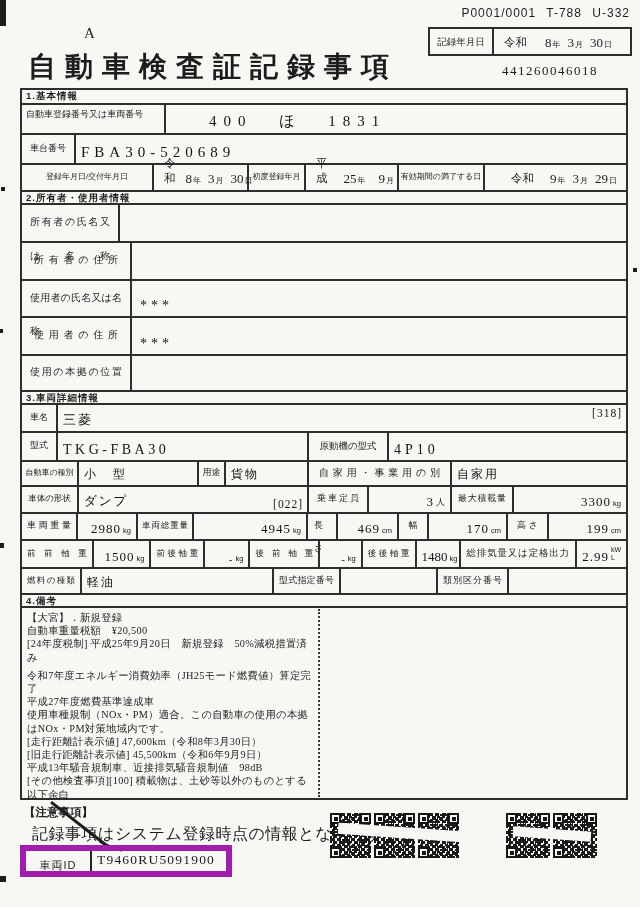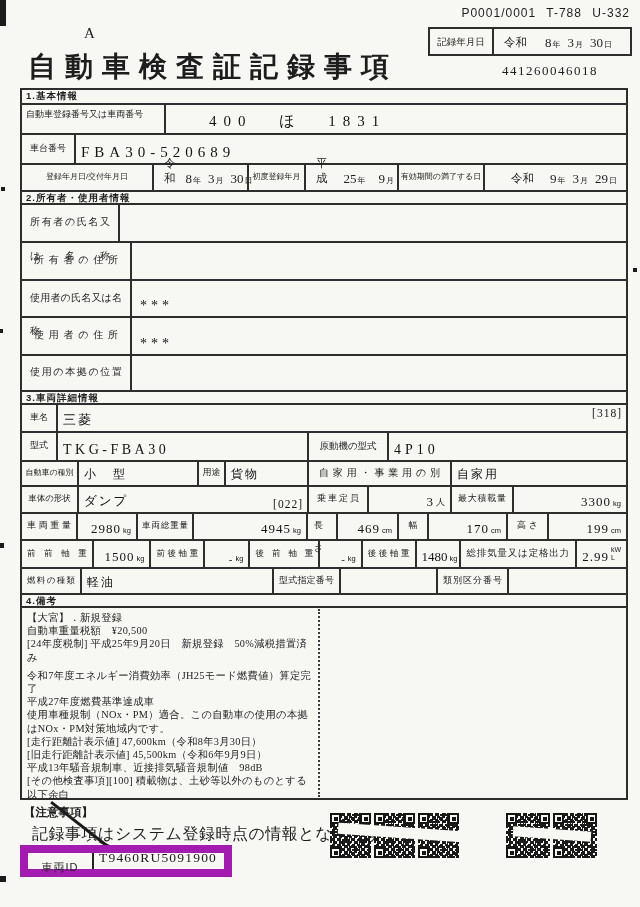--- a/index.html
+++ b/index.html
@@ -36,21 +36,21 @@
   .rdbox .l { width:64px; border-right:2px solid #2e2e2e; box-sizing:border-box; font:9.5px/25px "Liberation Sans",sans-serif; text-align:center; }
   .rdbox .v { flex:1; }
   
   .remarks { position:relative; height:192px; padding:3px 0 0 5px; box-sizing:border-box; }
   .remarks .divider { position:absolute; left:296px; top:1px; bottom:1px; border-left:2px dotted #3a3a3a; }
   .rline { width:290px; font:10.3px/13.2px "Liberation Serif",serif; letter-spacing:0.3px; }
   .gap { margin-top:5px; }
   
   .notice-h { position:absolute; left:24px; top:805px; font-size:11.5px; font-weight:bold; }
   .notice-t { position:absolute; left:32px; top:824px; font-size:16px; letter-spacing:0.5px; }
-  .vidbox { position:absolute; left:20px; top:845px; width:212px; height:32px; border:8px solid #a21caf; box-sizing:border-box; display:flex; }
+  .vidbox { position:absolute; left:20px; top:845px; width:212px; height:32px; border:6px solid #a21caf; box-sizing:border-box; display:flex; }
   .vidbox .l { width:66px; border-right:2px solid #232323; box-sizing:border-box; font:11px/28px "Liberation Sans",sans-serif; text-align:center; letter-spacing:1px; }
   .vidbox .v { flex:1; display:flex; align-items:flex-end; padding:0 0 3px 5px; font-size:13.5px; letter-spacing:1.2px; }
   
   .qr { position:absolute;
     background:
       repeating-conic-gradient(#1a1a1a 0% 25%, rgba(0,0,0,0) 25% 50%) 0px 0px/7px 7px,
       repeating-conic-gradient(#1a1a1a 0% 25%, #f7f7f4 25% 50%) 2px 3px/5px 5px; }
   .qr .f { position:absolute; width:11px; height:11px; background:#f7f7f4; border:2.5px solid #151515; box-sizing:border-box; }
   .qr .f::after { content:""; position:absolute; inset:1.5px; background:#151515; }
   .f.tl { left:0; top:0; } .f.tr { right:0; top:0; } .f.bl { left:0; bottom:0; }

